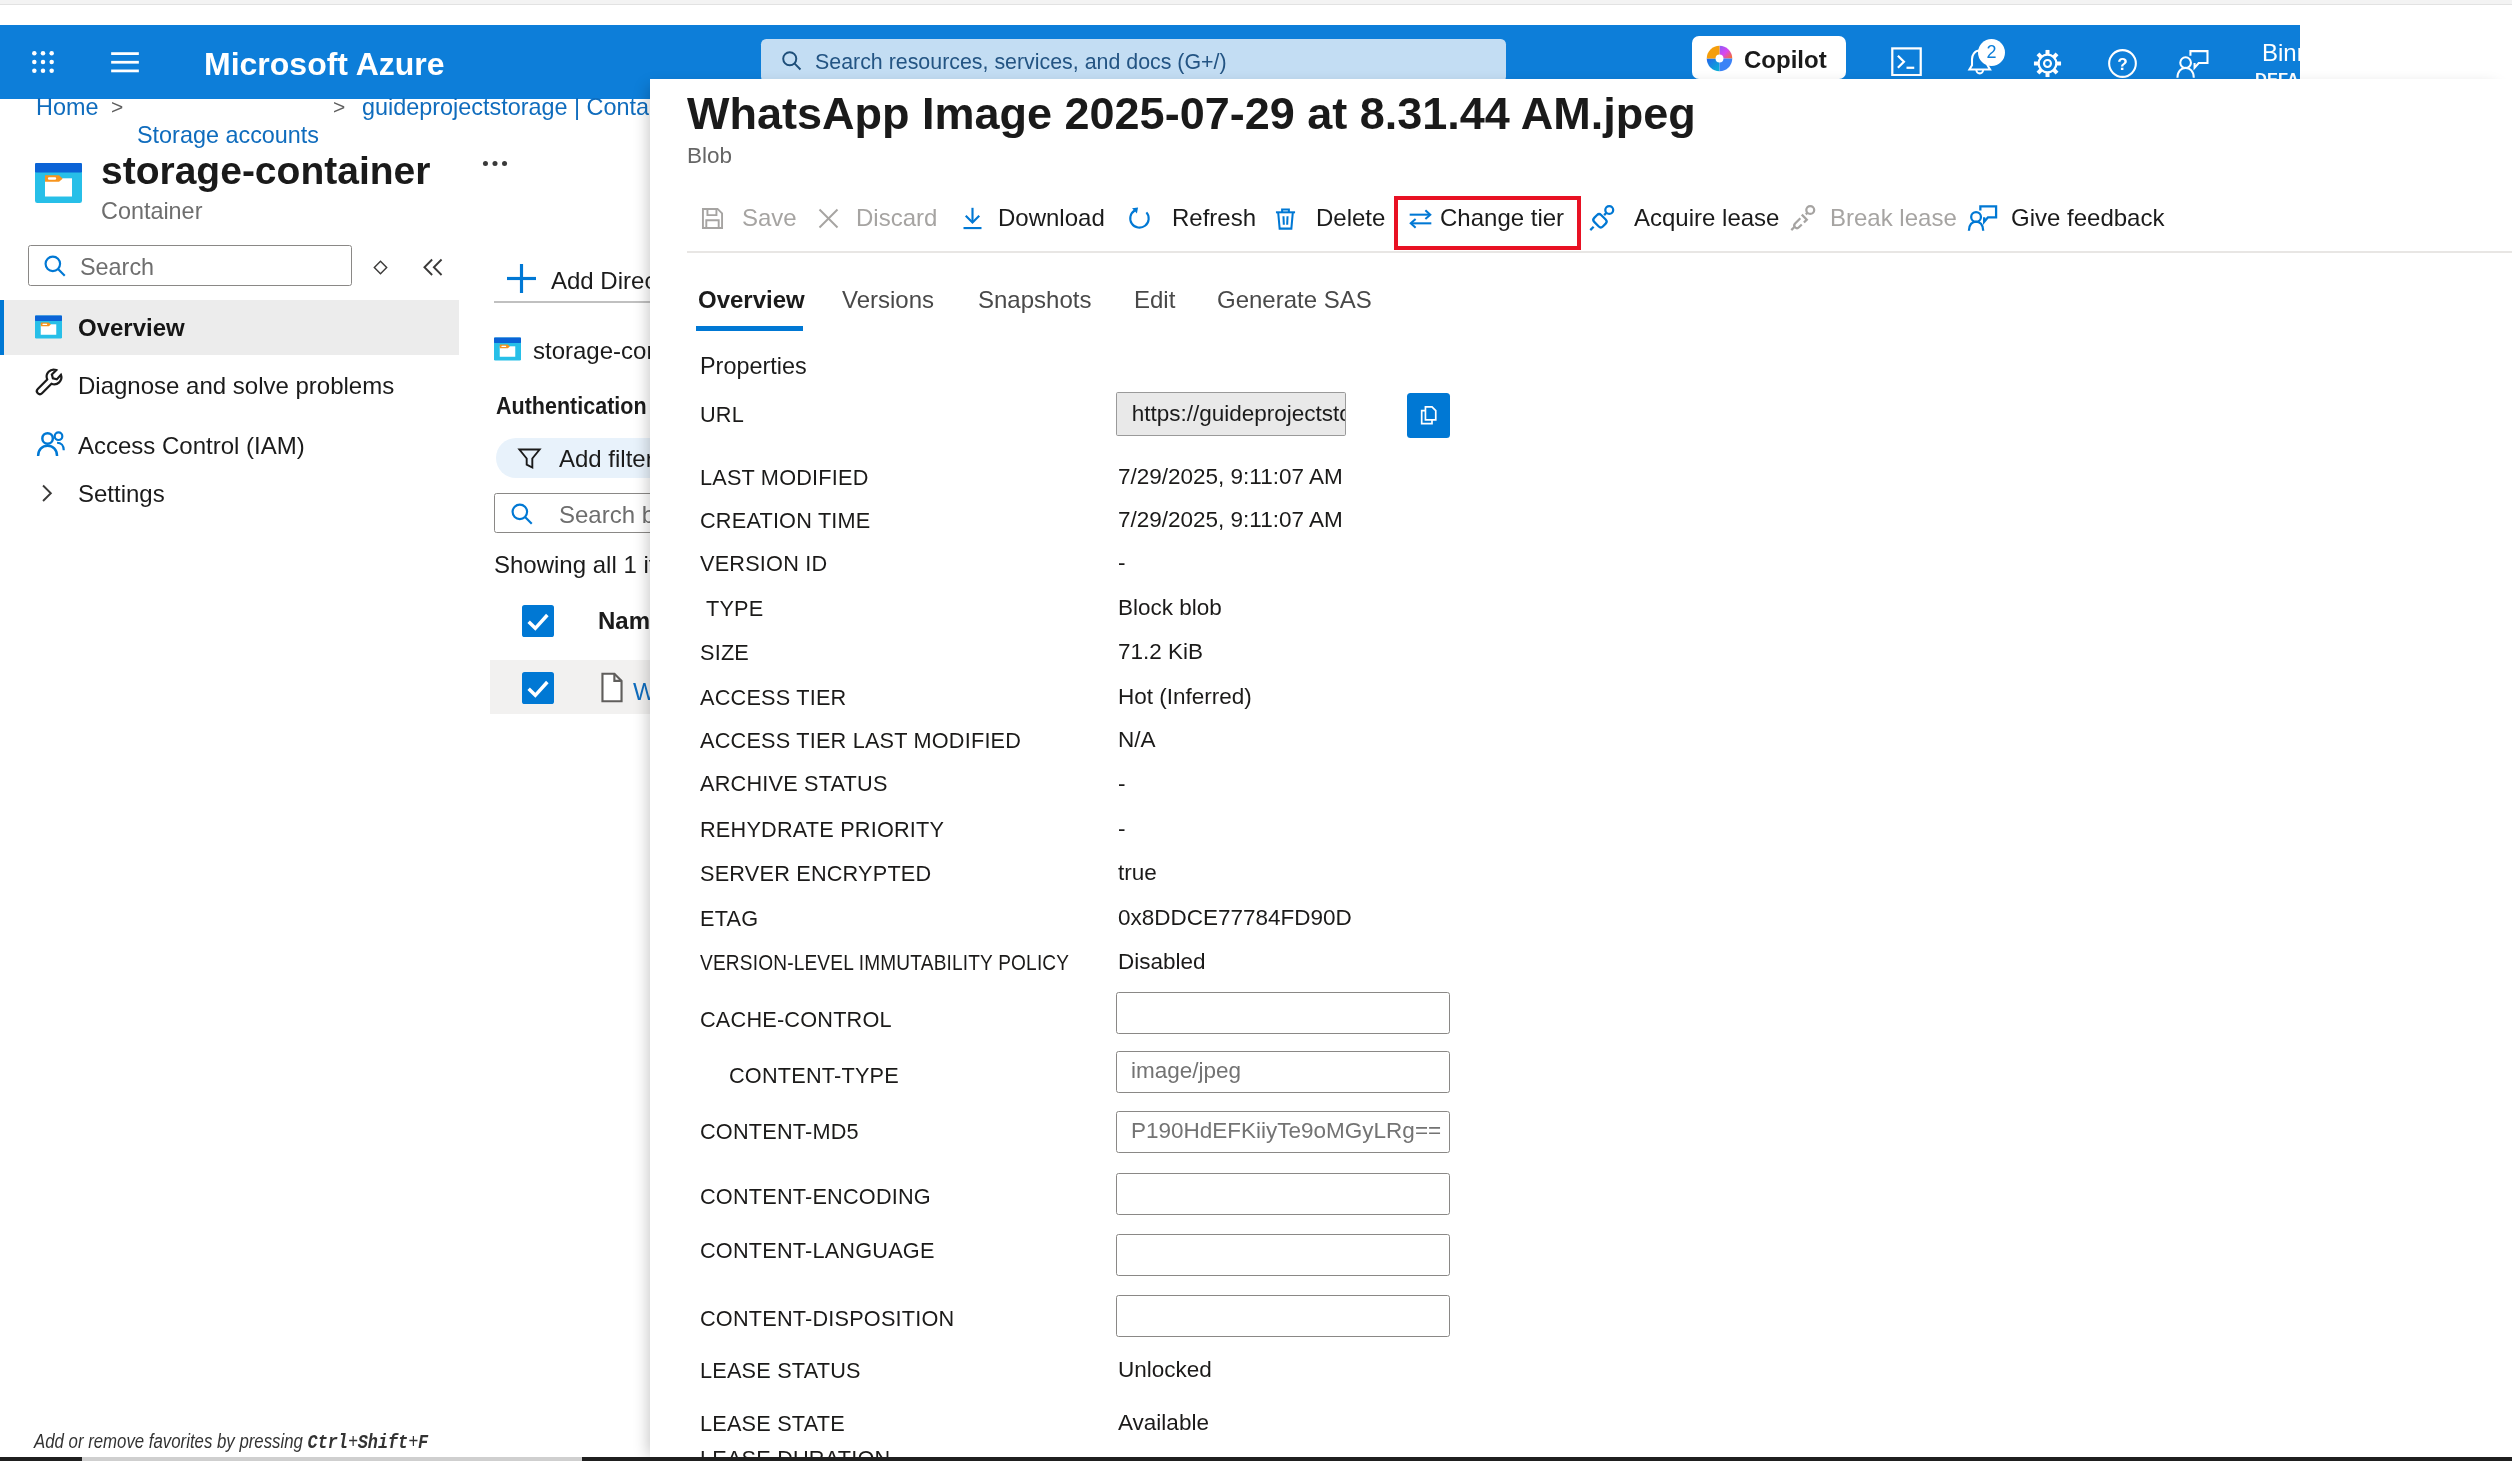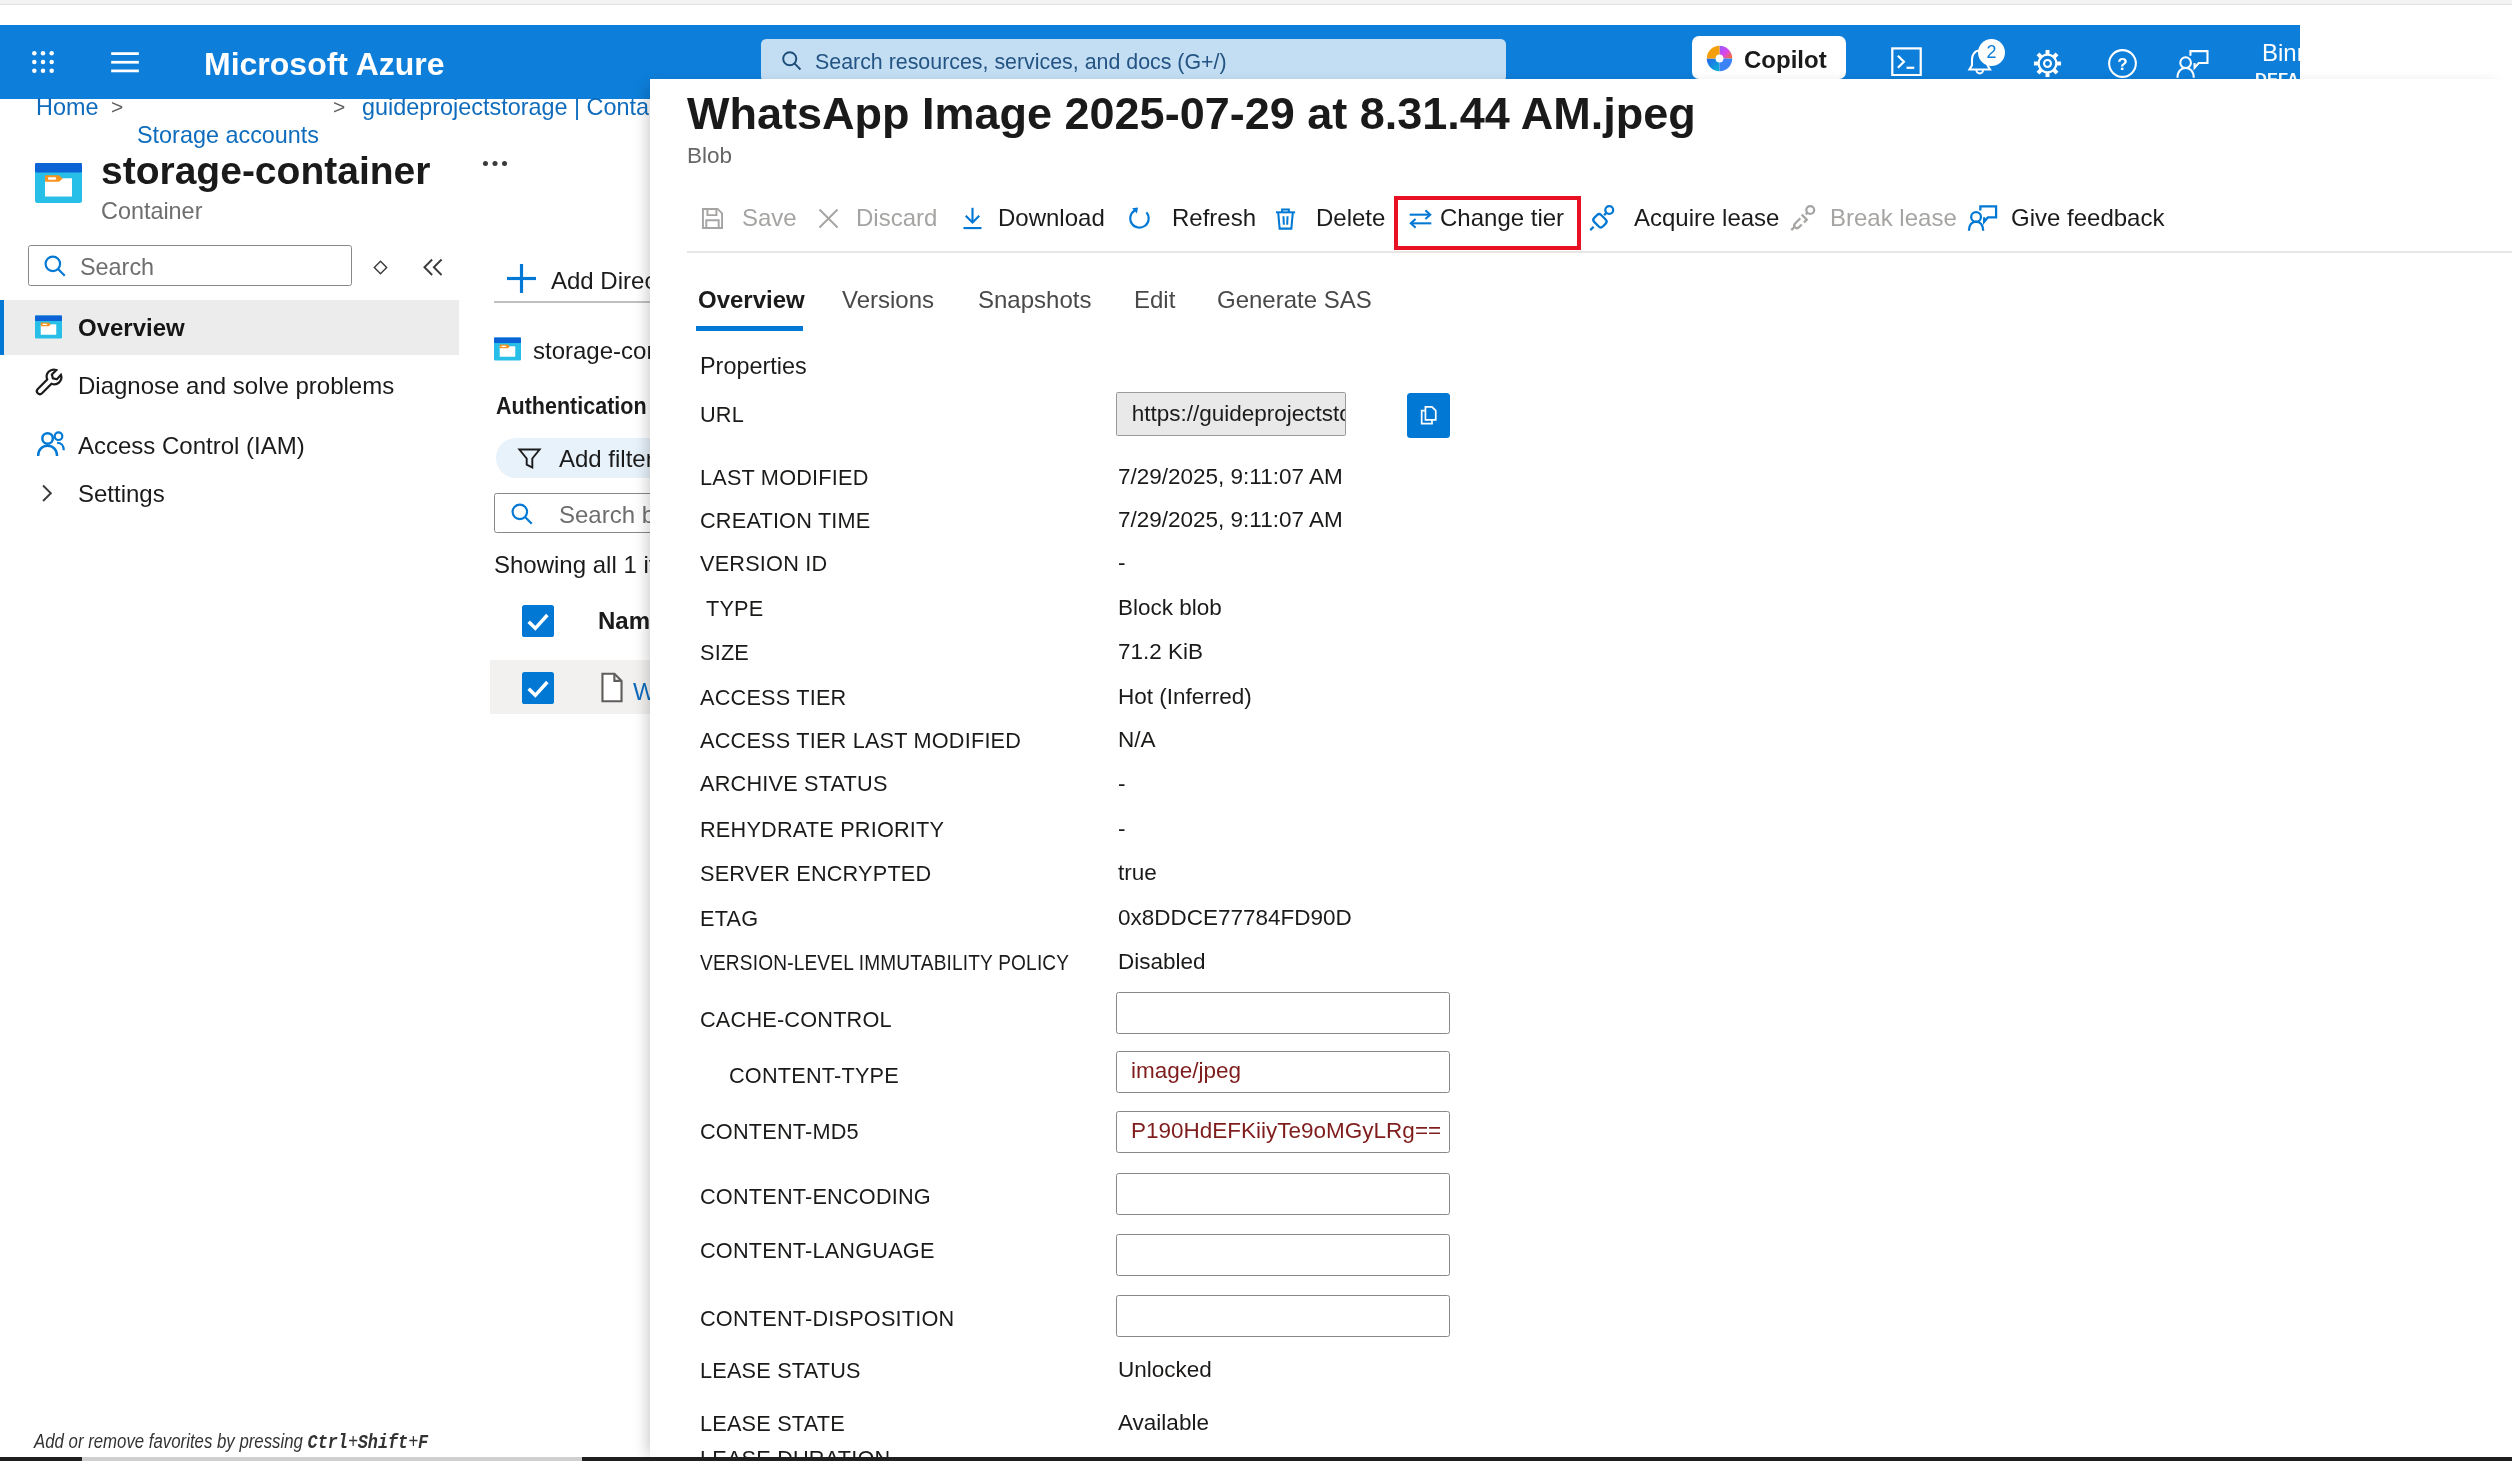--- a/index.html
+++ b/index.html
@@ -4,21 +4,21 @@
 <style>
   * { margin:0; padding:0; box-sizing:border-box; }
   html,body { width:2512px; height:1462px; overflow:hidden; background:#fff;
     font-family:"Liberation Sans", sans-serif; }
   .abs { position:absolute; white-space:nowrap; }
   #pg { position:relative; width:2512px; height:1462px; overflow:hidden; background:#fff; }
   .ic { display:block; }
   .pl { font-size:21.7px; color:#1b1a19; letter-spacing:0.2px; }
   .pv { font-size:22.5px; color:#1b1a19; }
   .inp { width:334px; height:42px; background:#fff; border:1.7px solid #8a8886; border-radius:2.6px;
-         font-size:22.5px; color:#7f1d1d; line-height:38px; padding-left:14px; overflow:hidden; }
+         font-size:22.5px; color:#737373; line-height:38px; padding-left:14px; overflow:hidden; }
 </style>
 </head>
 <body>
 <div id="pg">
 
   <div class="abs" style="left:0;top:0;width:2512px;height:5.2px;background:#f3f3f3;border-bottom:0.9px solid #e2e2e2;"></div>
 
   <div class="abs" id="hdr" style="left:0;top:5.2px;width:2300px;height:74px;background:#0d7ed9;margin-top:20px;">
 
     <svg class="abs ic" style="left:29.5px;top:22.5px;" width="26" height="28" viewBox="0 0 30 32">

